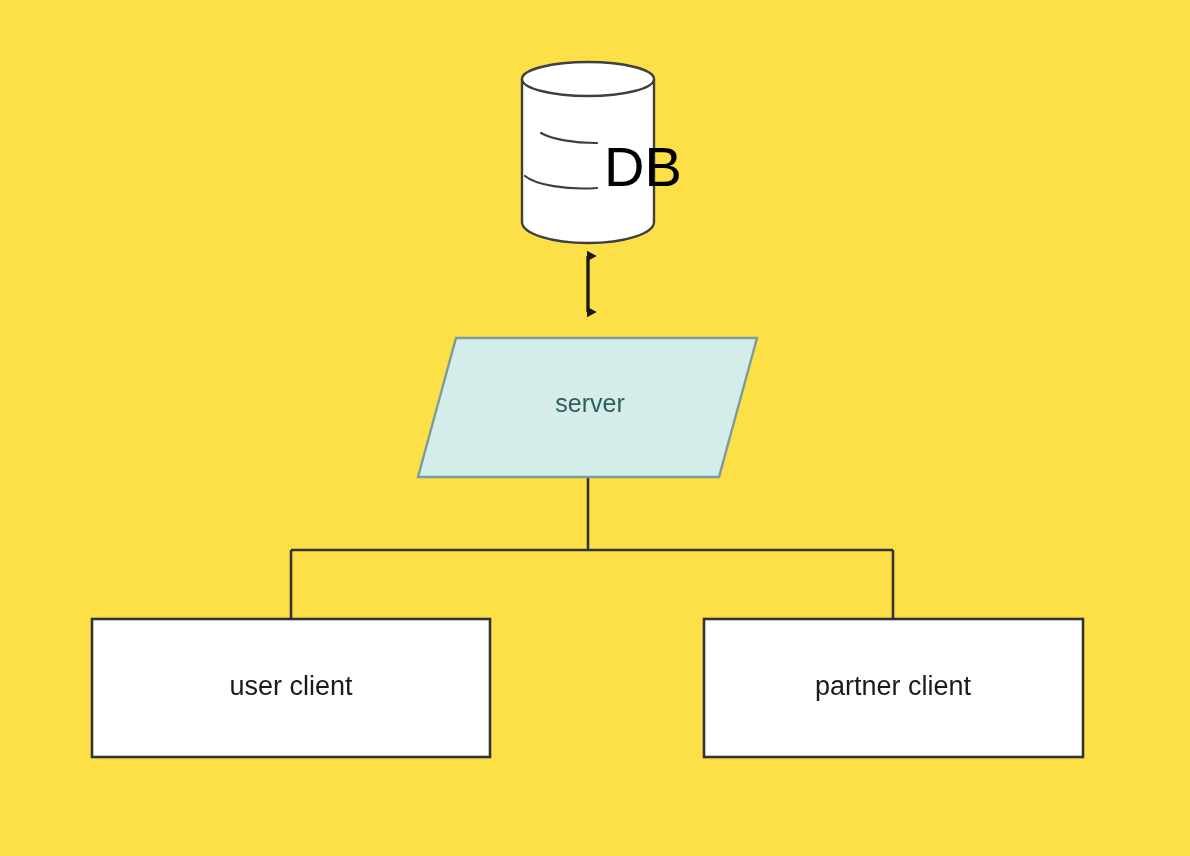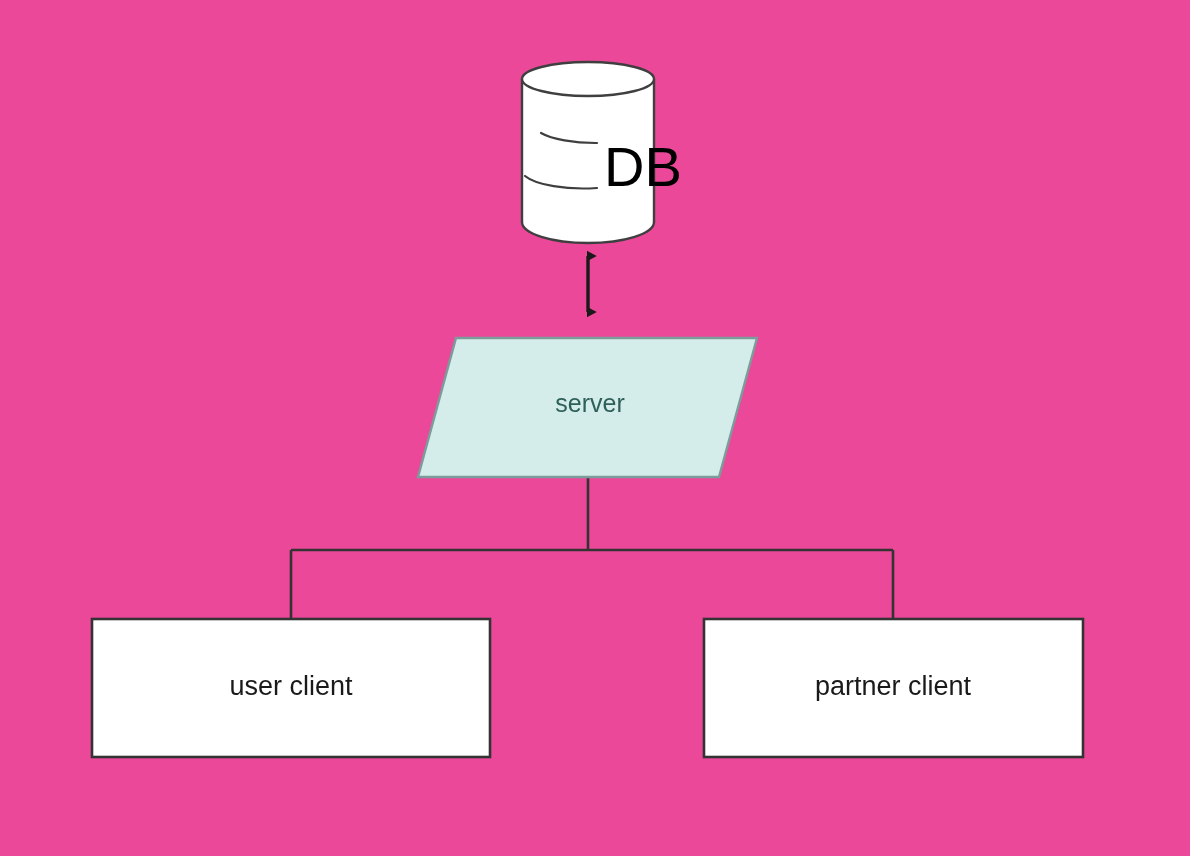--- a/index.html
+++ b/index.html
@@ -11,21 +11,21 @@
   body {
     width: 1190px;
     height: 856px;
     font-family: "Liberation Sans", sans-serif;
     overflow: hidden;
   }
   #diagram-canvas {
     position: relative;
     width: 1190px;
     height: 856px;
-    background: #ec4899;
+    background: #fde047;
   }
   svg.layer {
     position: absolute;
     top: 0;
     left: 0;
     width: 1190px;
     height: 856px;
     display: block;
   }
   .node-label {

